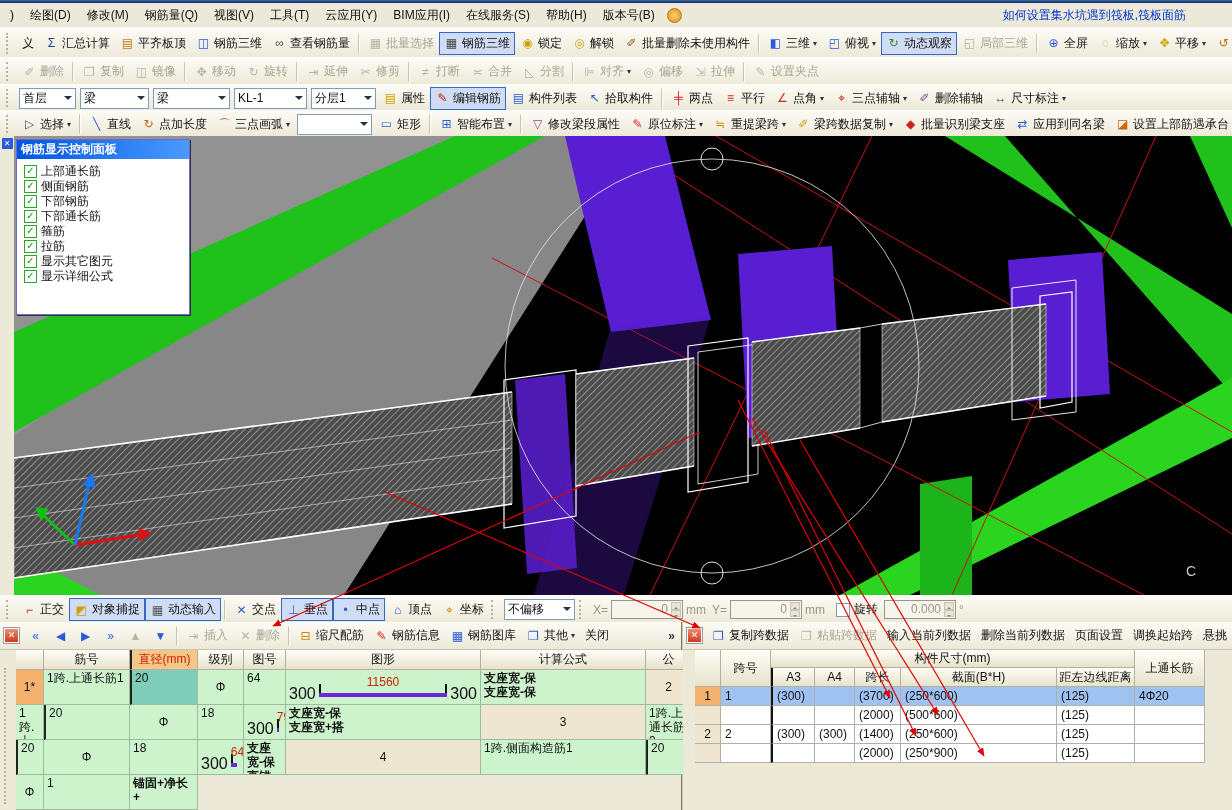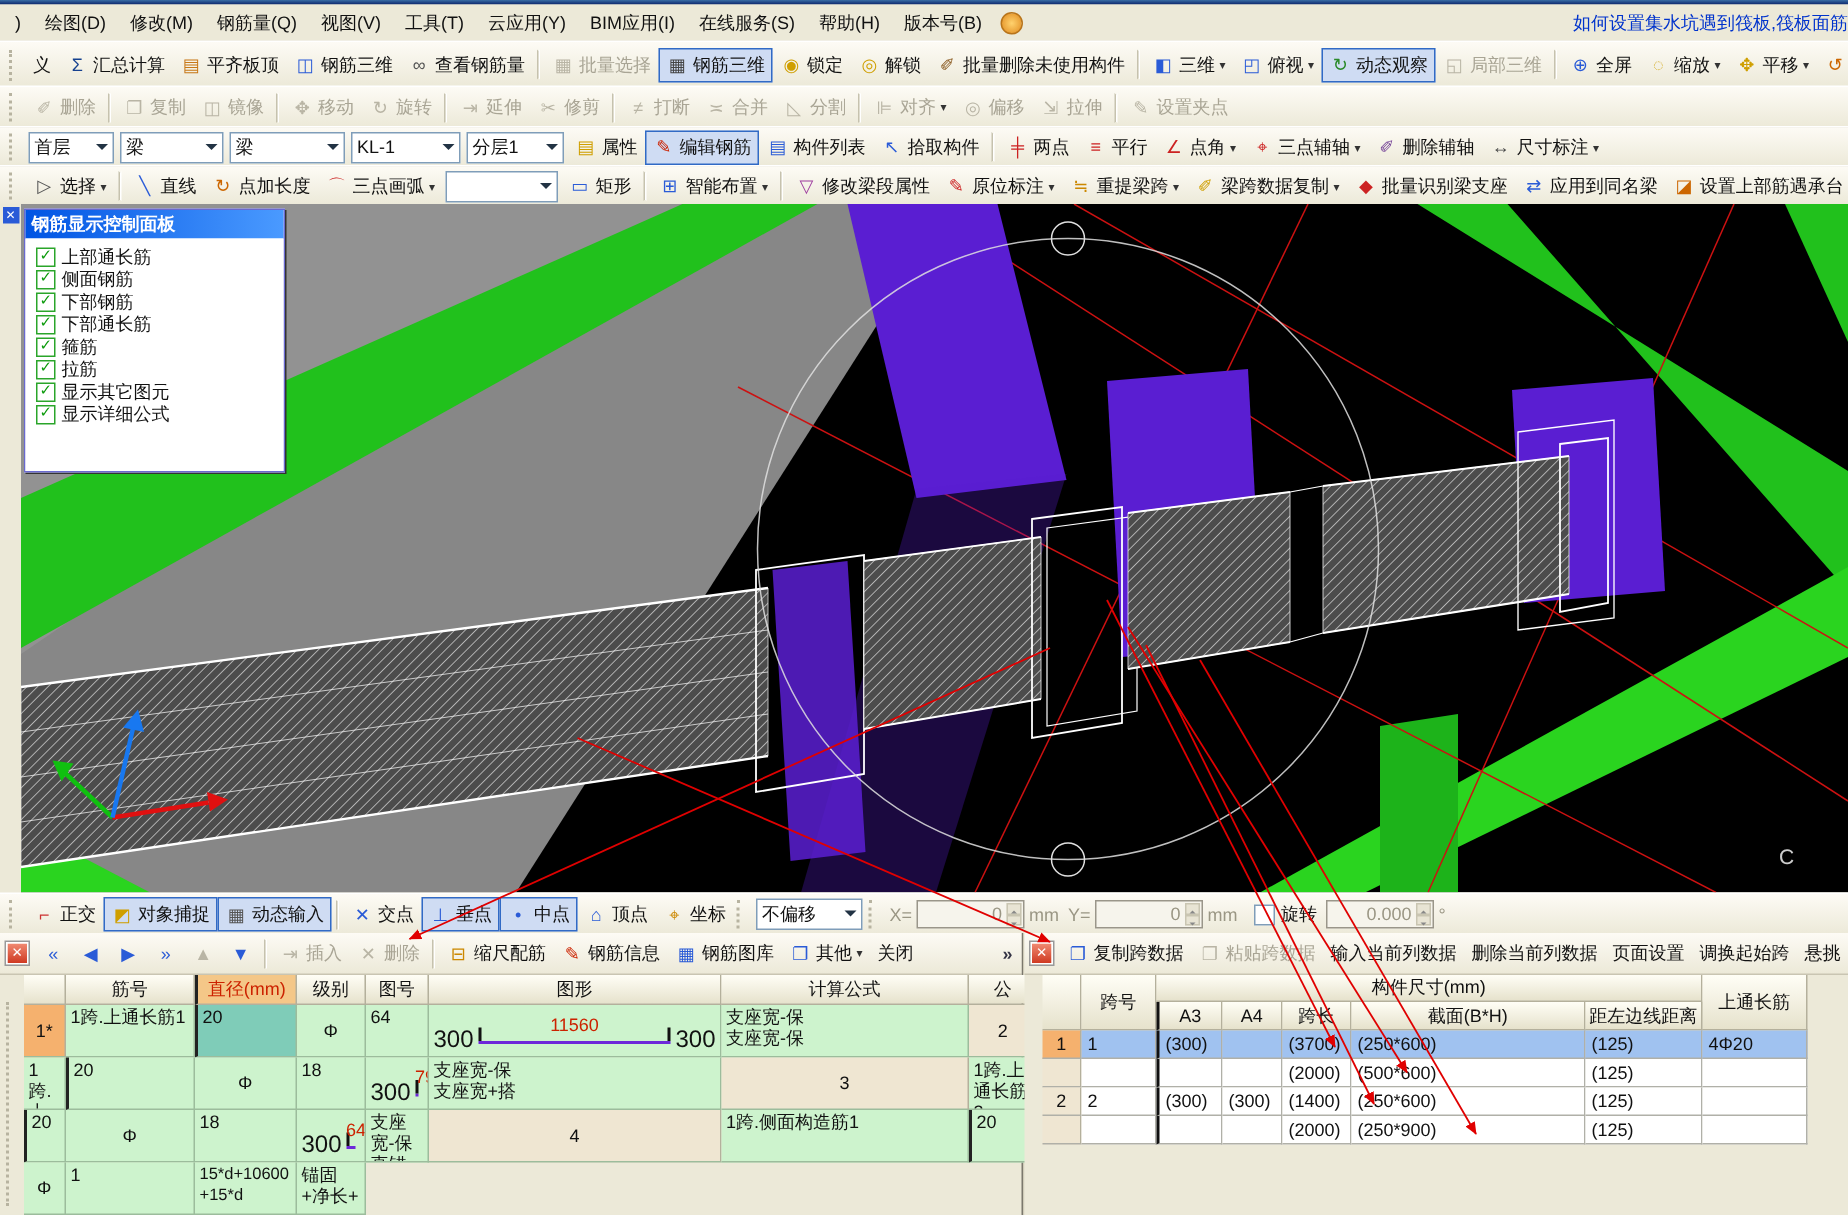--- a/index.html
+++ b/index.html
@@ -3,21 +3,21 @@
 <meta charset="utf-8">
 <style>
 html,body{margin:0;padding:0;}
 body{width:1232px;height:810px;position:relative;overflow:hidden;background:#ece9d8;
  font-family:"Liberation Sans","DejaVu Sans",sans-serif;font-size:12px;color:#111;}
 .band{position:absolute;left:0;right:0;}
 #titlestrip{top:0;height:3px;background:linear-gradient(#3a6ea5,#0a246a);}
 #menubar{top:3px;height:24px;display:flex;align-items:center;background:#ece9d8;border-bottom:1px solid #d8d4c0;padding-left:2px;}
 .menu-item{padding:2px 8px;white-space:nowrap;}
 .mascot{width:13px;height:13px;border-radius:50%;background:radial-gradient(#ffd26e,#e08a1e);margin-left:4px;border:1px solid #b8741a;}
-.helplink{margin-left:auto;white-space:nowrap;}
+.helplink{margin-left:auto;margin-right:46px;white-space:nowrap;}
 .tbrow{display:flex;align-items:center;background:linear-gradient(#fdfbf5,#ece9d8);border-top:1px solid #fff;border-bottom:1px solid #c9c5b2;padding-left:4px;overflow:hidden;white-space:nowrap;}
 #tb1{top:27px;height:30px;}
 #tb2{top:57px;height:27px;}
 #tb3{top:84px;height:26px;}
 #tb4{top:110px;height:26px;}
 .grip{width:4px;height:70%;border-left:2px dotted #b7b3a0;margin:0 5px 0 2px;flex:none;}
 .tbtn{display:inline-flex;align-items:center;gap:3px;padding:2px 4px;border:1px solid transparent;flex:none;}
 .tbtn[data-state="p"]{border:1px solid #316ac5;background:#cfdcf3;}
 .tbtn[data-state="d"]{color:#a9a595;}
 .tbtn[data-state="d"] .ti{color:#b9b5a5 !important;}
@@ -58,25 +58,25 @@
 .lh{background:linear-gradient(#fffef6,#e6e2cc);border-right:1px solid #b4b09c;border-bottom:1px solid #b4b09c;text-align:center;line-height:19px;overflow:hidden;}
 .lh.diah{color:#cc2200;background:#f4c788;}
 .lc{background:#cdf3cd;border-right:1px solid #9cbc9c;border-bottom:1px solid #9cbc9c;padding:1px 3px;overflow:hidden;line-height:14px;}
 .lc.mk{background:#efe6d2;text-align:center;border-right:1px solid #b4b09c;line-height:32px;}
 .lc.mk[data-mk="hl"]{background:#f5b16e;}
 .lc.dia{border-left:2px solid #222;}
 .lc.dia[data-dsel="1"]{background:#7fccb8;}
 .lh.diah{border-left:2px solid #222;}
 .lc.lvl{text-align:center;line-height:32px;}
 .lc.fml{font-size:11px;word-break:break-all;}
-.lc.dsc{white-space:pre-line;}
+.lc.dsc{white-space:pre-line;font-weight:bold;}
 .lc.shp{display:flex;align-items:center;}
 .s300{font-size:16px;align-self:flex-end;margin-bottom:2px;flex:none;}
 .s300:empty{display:none;}
-.sbar{flex:1;position:relative;height:16px;border-bottom:2px solid #6d28d9;margin:0 3px;}
+.sbar{flex:1;position:relative;height:16px;border-bottom:4px solid #6d28d9;margin:0 3px;}
 .sbar::before,.sbar::after{content:"";position:absolute;bottom:0;width:2px;height:9px;background:#111;}
 .sbar::before{left:0;}
 .sbar::after{right:0;}
 .sbar[data-t="left"]::after{display:none;}
 .sbar[data-t="none"]::before,.sbar[data-t="none"]::after{display:none;}
 .sval{position:absolute;left:0;right:0;top:-2px;text-align:center;color:#cc2200;font-size:12px;}
 .vsb{position:absolute;left:692px;top:28px;width:16px;height:160px;background:#ece9d8;border:1px solid #b4b09c;}
 .vsb .sa{height:15px;background:linear-gradient(#fdfdff,#c6d3f0);border:1px solid #95aedc;position:relative;}
 .vsb .sa::after{content:"";position:absolute;left:4px;top:5px;border:3px solid transparent;border-bottom-color:#3a5a9a;}
 .vsb .sa.dn{position:absolute;bottom:0;left:0;right:0;}
@@ -796,21 +796,20 @@
           </div>
         </div>
         <div class="lc dsc">支座宽-保
 直锚</div>
 
         <div class="lc mk">4</div>
         <div class="lc">1跨.侧面构造筋1</div>
         <div class="lc dia">20</div>
         <div class="lc lvl">Φ</div>
         <div class="lc">1</div>
-        <div class="lc fml">15*d+10600+15*d</div>
         <div class="lc dsc">锚固+净长+</div>
 
     </div>
     <div class="vsb">
       <div class="sa"></div>
       <div class="th"></div>
       <div class="sa dn"></div>
     </div>
   </div>
   <div id="rpanel">

